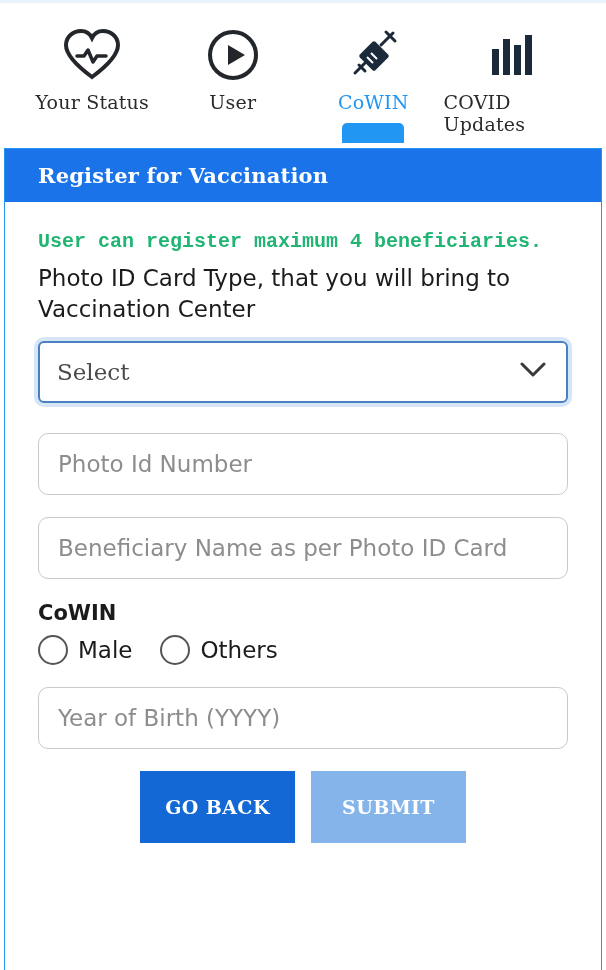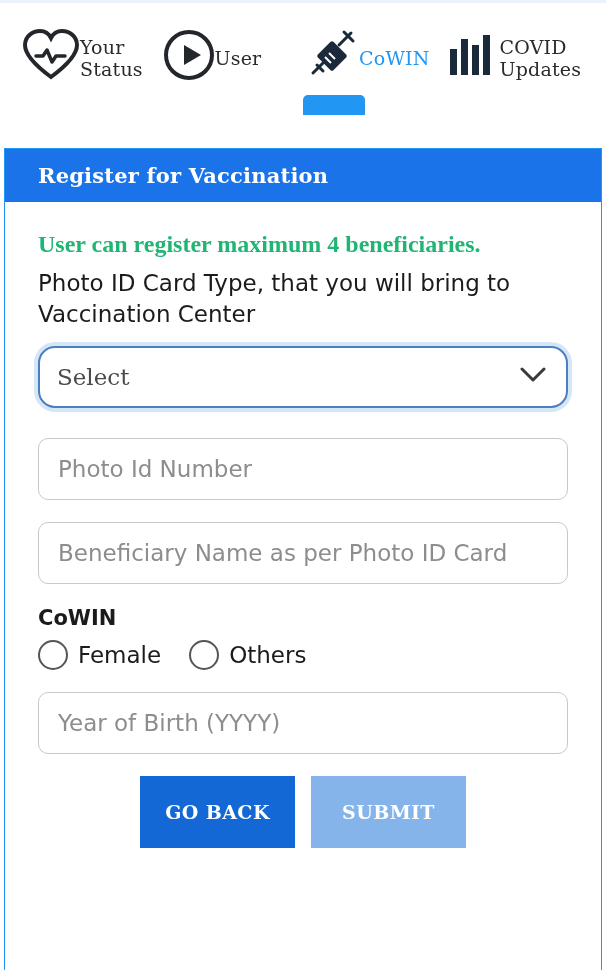--- a/index.html
+++ b/index.html
@@ -25,21 +25,21 @@
   }
   .nav-items {
     display: flex;
     align-items: flex-start;
     justify-content: space-between;
     padding: 22px 22px 0 22px;
     box-sizing: border-box;
   }
   .nav-item {
     display: flex;
-    flex-direction: row;
+    flex-direction: column;
     align-items: center;
     width: 150px;
     position: relative;
   }
   .nav-icon {
     height: 60px;
     display: flex;
     align-items: center;
     justify-content: center;
   }
@@ -83,38 +83,38 @@
     font-weight: bold;
     font-family: "DejaVu Serif", serif;
     letter-spacing: .2px;
   }
   .card-body {
     padding: 26px 33px 0 33px;
   }
 
   .notice {
     color: #21b573;
-    font-size: 24px;
+    font-size: 20px;
     font-weight: bold;
     line-height: 1.35;
     margin: 0 0 8px 0;
-    font-family: Liberation Serif, serif;
+    font-family: Liberation Mono, monospace;
   }
   .prompt {
     color: #1b1b1b;
     font-size: 23px;
     line-height: 1.35;
     margin: 0 0 16px 0;
   }
 
   
   .select-wrap {
     position: relative;
     border: 2px solid #4a7fc1;
-    border-radius: 17px;
+    border-radius: 6px;
     height: 62px;
     box-shadow: 0 0 0 4px #d7e6f7;
     margin-bottom: 30px;
     background: #fff;
     box-sizing: border-box;
   }
   .select-text {
     position: absolute;
     left: 17px;
     top: 50%;
@@ -287,21 +287,21 @@
 
     <div class="text-field">
       <span class="ph">Beneficiary Name as per Photo ID Card</span>
     </div>
 
     <div class="section-label">CoWIN</div>
 
     <div class="radio-row">
       <div class="radio-opt">
         <span class="radio-circle"></span>
-        <span class="radio-label">Female</span>
+        <span class="radio-label">Male</span>
       </div>
       <div class="radio-opt">
         <span class="radio-circle"></span>
         <span class="radio-label">Others</span>
       </div>
     </div>
 
     <div class="text-field">
       <span class="ph">Year of Birth (YYYY)</span>
     </div>

